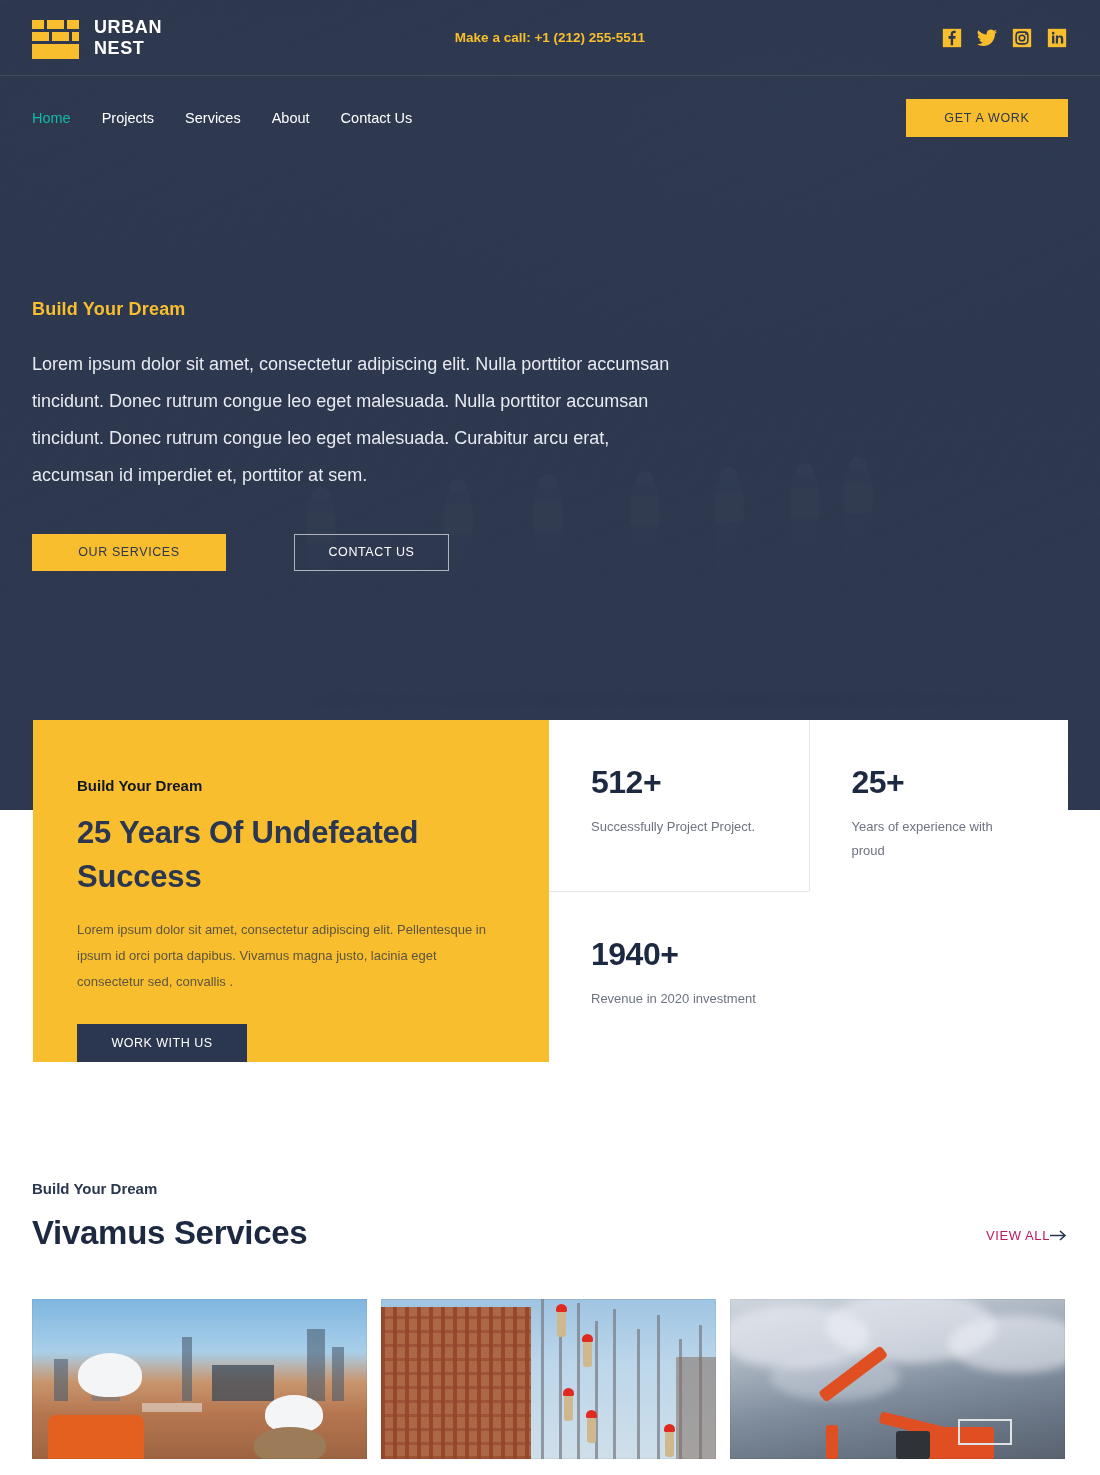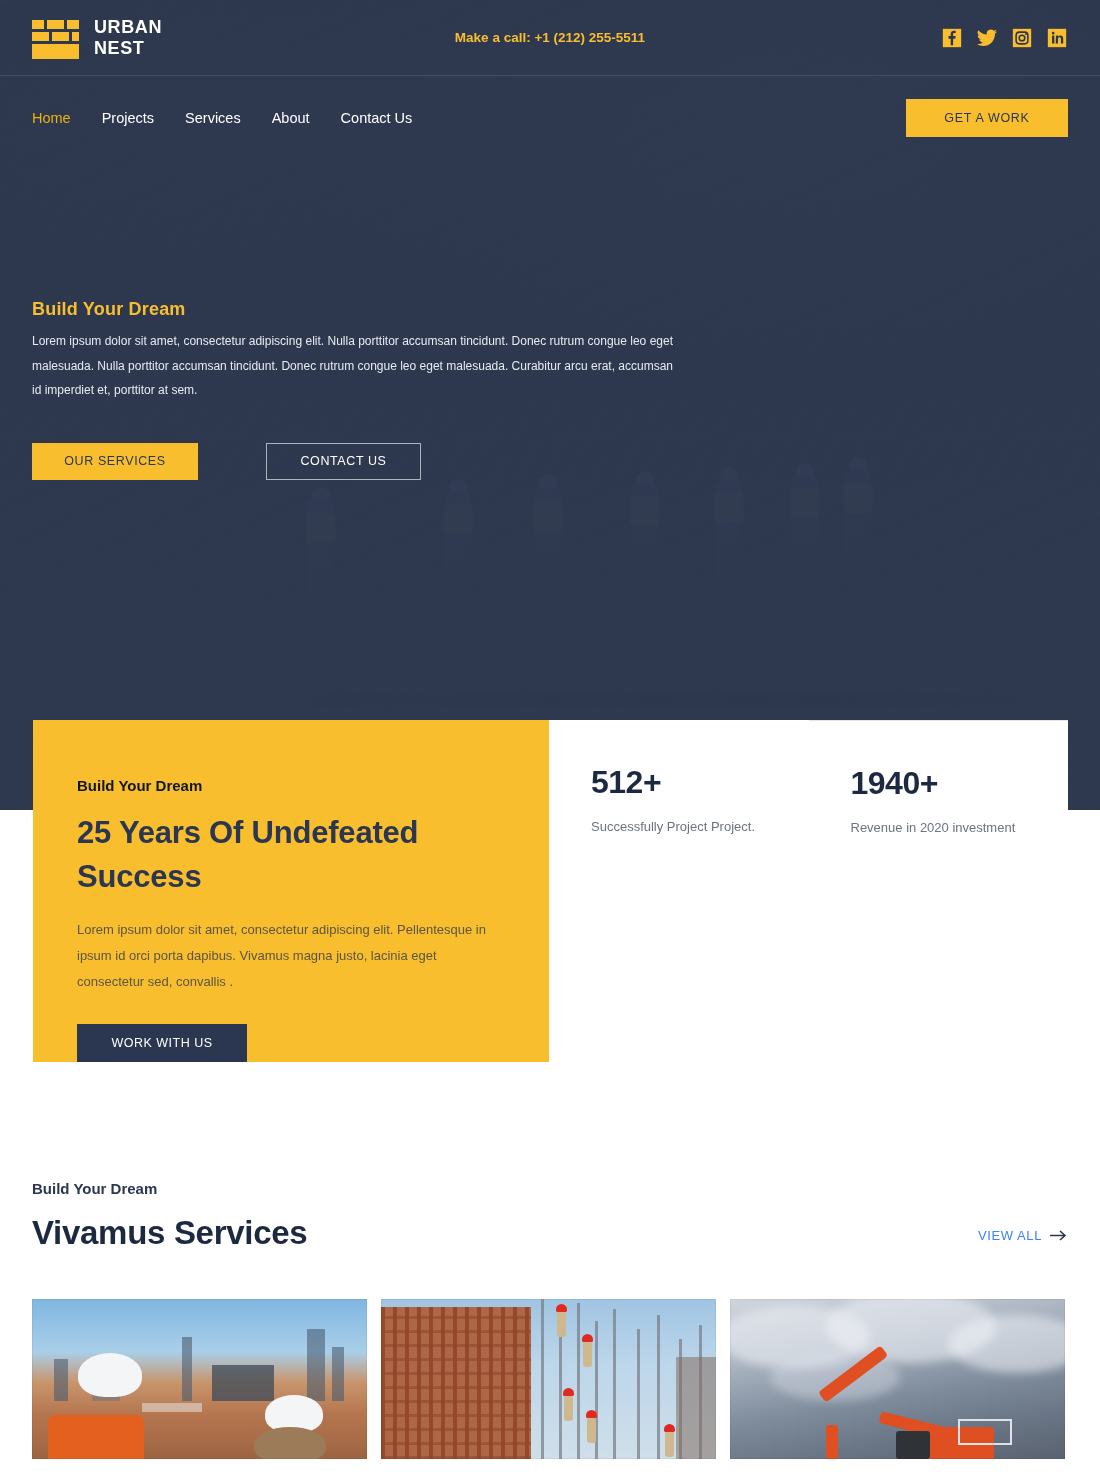--- a/index.html
+++ b/index.html
@@ -80,43 +80,43 @@
   .soc { width:22px; height:22px; fill:#F9BE2E; display:block; }
 
   .navbar {
     position:relative; z-index:5;
     height:84px; display:flex; align-items:center; padding:0 32px;
   }
   .nav { display:flex; gap:31px; }
   .nav a {
     color:#ffffff; font-size:14.5px; text-decoration:none;
   }
-  .nav a.active { color:#eab308; }
+  .nav a.active { color:#14b8a6; }
   .quote-btn {
     margin-left:auto;
     background:#F9BE2E; color:#2B3750;
     border:none; cursor:pointer;
     width:162px; height:38px;
     font-size:12.5px; letter-spacing:.7px; font-family:inherit;
   }
 
   .hero-body { position:relative; z-index:5; padding:139px 32px 0; }
   .eyebrow-hero { color:#F9BE2E; font-size:18px; font-weight:bold; letter-spacing:.2px; }
   .hero-title {
     color:#fff; font-size:66px; font-weight:bold;
     letter-spacing:-.5px; line-height:1.05; margin-top:14px;
   }
   .hero-desc {
-    color:#e7eaf0; font-size:12px; line-height:2.05;
-    max-width:650px; margin-top:9px;
+    color:#e7eaf0; font-size:18px; line-height:2.05;
+    max-width:650px; margin-top:26px;
   }
   .hero-btns { display:flex; gap:68px; margin-top:40px; }
   .btn-solid {
     background:#F9BE2E; color:#2B3750; border:none; cursor:pointer;
-    width:166px; height:37px; font-size:12.5px; letter-spacing:.6px; font-family:inherit;
+    width:194px; height:37px; font-size:12.5px; letter-spacing:.6px; font-family:inherit;
   }
   .btn-ghost {
     background:transparent; color:#fff; cursor:pointer;
     border:1px solid rgba(255,255,255,.62);
     width:155px; height:37px; font-size:12.5px; letter-spacing:.6px; font-family:inherit;
   }
 
   
   .stats-wrap { position:absolute; left:33px; top:720px; width:1035px; z-index:8; display:flex; }
   .stats-left {
@@ -144,22 +144,22 @@
   .stat-cell.b4 { border-top:1px solid #e4e6ea; border-left:1px solid #e4e6ea; }
   .stat-num { color:#1d2841; font-size:32px; font-weight:bold; letter-spacing:-.5px; }
   .stat-lbl { color:#6d7381; font-size:13px; line-height:1.85; margin-top:14px; max-width:180px; }
 
   
   .services { position:absolute; top:1180px; left:0; width:1100px; padding:0 32px; }
   .sv-head { display:flex; align-items:flex-end; }
   .eyebrow-sv { color:#2B3750; font-size:15px; font-weight:bold; }
   .sv-title { color:#1d2841; font-size:33px; font-weight:bold; margin-top:17px; letter-spacing:-.3px; }
   .viewall {
-    margin-left:auto; color:#3b82f6; font-size:13px; letter-spacing:.6px;
-    text-decoration:none; display:flex; align-items:center; gap:8px; padding-bottom:9px;
+    margin-left:auto; color:#be185d; font-size:13px; letter-spacing:.6px;
+    text-decoration:none; display:flex; align-items:center; gap:0; padding-bottom:9px;
   }
   .cards { display:flex; gap:14px; margin-top:47px; }
   .card { width:335px; height:160px; overflow:hidden; position:relative; }
 
   
   .p1 { position:absolute; inset:0;
     background:linear-gradient(180deg,#7fb6e0 0%,#a9cfe9 33%,#c8956d 52%,#b5764f 72%,#9d6442 100%); }
   .p1 .bldg { position:absolute; background:rgba(70,90,110,.58); }
   .p1 .hat { position:absolute; background:#f4f5f7; border-radius:50% 50% 42% 42%; }
   .p1 .vest { position:absolute; background:#e4601f; border-radius:8px 8px 0 0; }
@@ -287,20 +287,24 @@
     <h2 class="stats-h2">25 Years Of Undefeated Success</h2>
     <p class="stats-p">Lorem ipsum dolor sit amet, consectetur adipiscing elit. Pellentesque in ipsum id orci porta dapibus. Vivamus magna justo, lacinia eget consectetur sed, convallis .</p>
     <button class="work-btn">WORK WITH US</button>
   </div>
 
   <div class="stats-grid">
     <div class="stat-cell b1">
       <div class="stat-num">512+</div>
       <div class="stat-lbl">Successfully Project Project.</div>
     </div>
+    <div class="stat-cell b2">
+      <div class="stat-num">25+</div>
+      <div class="stat-lbl">Years of experience with proud</div>
+    </div>
     <div class="stat-cell b3">
       <div class="stat-num">1940+</div>
       <div class="stat-lbl">Revenue in 2020 investment</div>
     </div>
   </div>
 </section>
 
 <section class="services">
   <div class="sv-head">
     <div>

